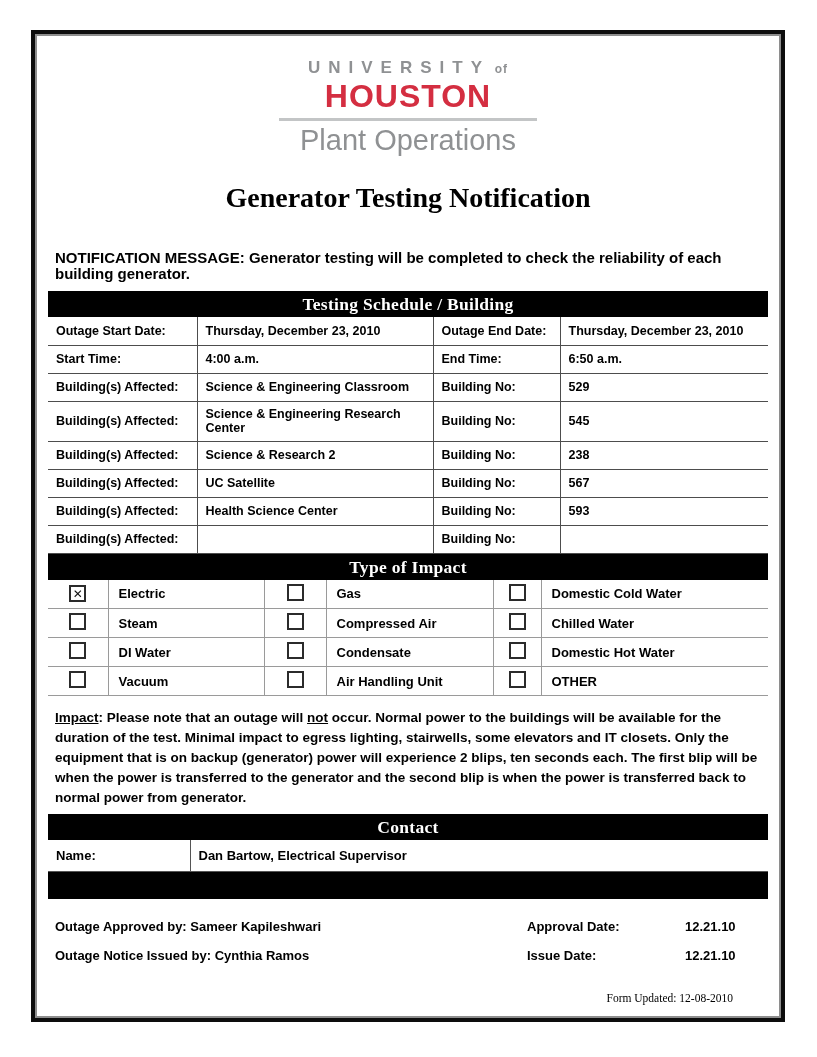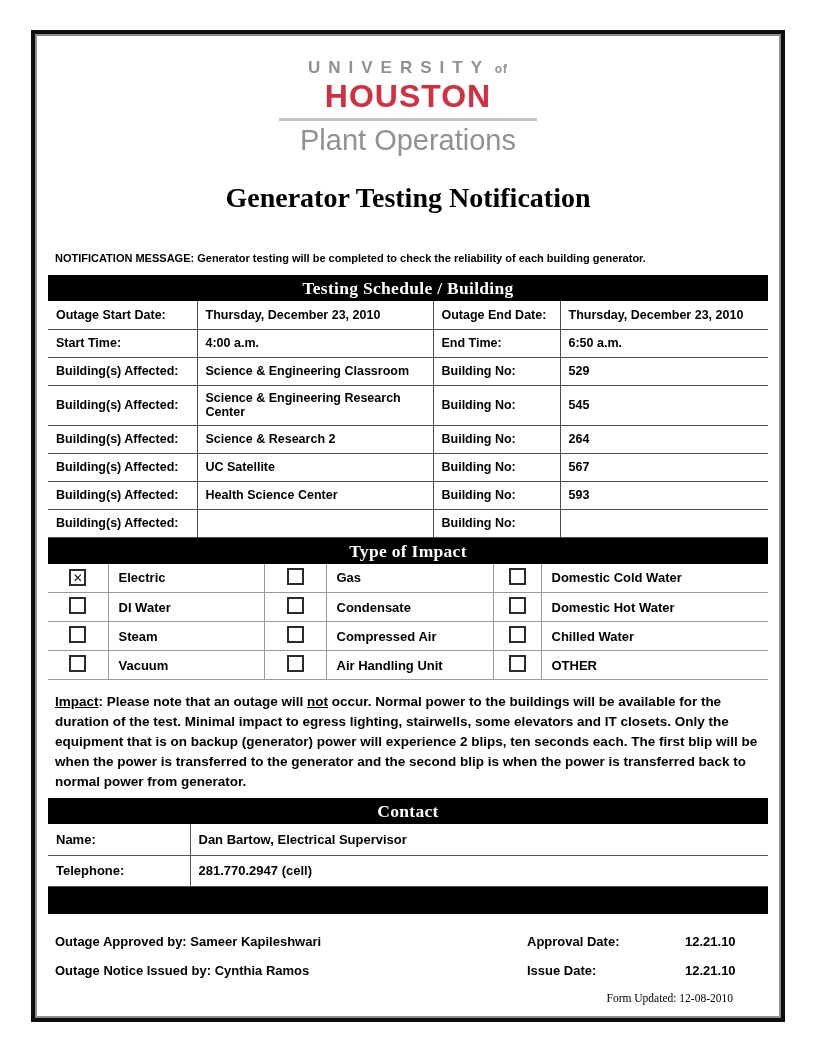--- a/index.html
+++ b/index.html
@@ -12,21 +12,21 @@
   .logo { text-align:center; margin-top:22px; }
   .logo-top { font-size:17px; color:#8f9193; letter-spacing:0; }
   .logo-top .u-word { letter-spacing:8px; font-weight:bold; }
   .logo-top .of-word { font-size:12px; font-weight:bold; letter-spacing:1px; }
   .logo-houston { font-size:32px; font-weight:bold; color:#D42E41; letter-spacing:1px; line-height:1.0; margin-top:2px; }
   .logo-rule { width:258px; height:3px; background:#c3c5c6; margin:6px auto 5px auto; }
   .logo-sub { font-size:29px; color:#8f9193; line-height:1.0; }
 
   
   .doc-title { font-family:"Liberation Serif",serif; font-weight:bold; font-size:28px; text-align:center; margin-top:27px; color:#000; }
-  .notif { margin:36px 7px 0 7px; font-weight:bold; font-size:11px; line-height:16px; color:#000; }
+  .notif { margin:36px 7px 0 7px; font-weight:bold; font-size:15px; line-height:16px; color:#000; }
 
   
   .bar { height:26px; background:#000; color:#fff; font-family:"Liberation Serif",serif; font-weight:bold; font-size:17.5px; line-height:26px; text-align:center; letter-spacing:0.3px; }
   .bar-schedule { margin-top:9px; }
   .bar-contact { margin-top:6px; }
   .bar-solid { height:27px; }
 
   
   table { border-collapse:collapse; table-layout:fixed; }
   .sched { width:720px; font-size:12.5px; font-weight:bold; }
@@ -111,21 +111,21 @@
     <tr class="tall">
       <td class="vdiv">Building(s) Affected:</td>
       <td class="vdiv">Science &amp; Engineering Research Center</td>
       <td class="vdiv">Building No:</td>
       <td>545</td>
     </tr>
     <tr>
       <td class="vdiv">Building(s) Affected:</td>
       <td class="vdiv">Science &amp; Research 2</td>
       <td class="vdiv">Building No:</td>
-      <td>264</td>
+      <td>238</td>
     </tr>
     <tr>
       <td class="vdiv">Building(s) Affected:</td>
       <td class="vdiv">UC Satellite</td>
       <td class="vdiv">Building No:</td>
       <td>567</td>
     </tr>
     <tr>
       <td class="vdiv">Building(s) Affected:</td>
       <td class="vdiv">Health Science Center</td>
@@ -156,33 +156,33 @@
             <tr>
       <td class="cbcell vdiv"><span class="cb">✕</span></td>
       <td class="lbl vdiv">Electric</td>
       <td class="cbcell vdiv"><span class="cb"></span></td>
       <td class="lbl vdiv">Gas</td>
       <td class="cbcell vdiv"><span class="cb"></span></td>
       <td class="lbl">Domestic Cold Water</td>
     </tr>
     <tr>
       <td class="cbcell vdiv"><span class="cb"></span></td>
+      <td class="lbl vdiv">Steam</td>
+      <td class="cbcell vdiv"><span class="cb"></span></td>
+      <td class="lbl vdiv">Compressed Air</td>
+      <td class="cbcell vdiv"><span class="cb"></span></td>
+      <td class="lbl">Chilled Water</td>
+    </tr>
+    <tr>
+      <td class="cbcell vdiv"><span class="cb"></span></td>
       <td class="lbl vdiv">DI Water</td>
       <td class="cbcell vdiv"><span class="cb"></span></td>
       <td class="lbl vdiv">Condensate</td>
       <td class="cbcell vdiv"><span class="cb"></span></td>
       <td class="lbl">Domestic Hot Water</td>
-    </tr>
-    <tr>
-      <td class="cbcell vdiv"><span class="cb"></span></td>
-      <td class="lbl vdiv">Steam</td>
-      <td class="cbcell vdiv"><span class="cb"></span></td>
-      <td class="lbl vdiv">Compressed Air</td>
-      <td class="cbcell vdiv"><span class="cb"></span></td>
-      <td class="lbl">Chilled Water</td>
     </tr>
     <tr>
       <td class="cbcell vdiv"><span class="cb"></span></td>
       <td class="lbl vdiv">Vacuum</td>
       <td class="cbcell vdiv"><span class="cb"></span></td>
       <td class="lbl vdiv">Air Handling Unit</td>
       <td class="cbcell vdiv"><span class="cb"></span></td>
       <td class="lbl">OTHER</td>
     </tr>
   </tbody>
@@ -196,24 +196,20 @@
 
   <table class="ctab">
     <colgroup>
             <col style="width:142px">
             <col style="width:578px">
           </colgroup>
     <tbody>
             <tr>
       <td class="vdiv">Name:</td>
       <td>Dan Bartow, Electrical Supervisor</td>
-    </tr>
-    <tr>
-      <td class="vdiv">Telephone:</td>
-      <td>281.770.2947 (cell)</td>
     </tr>
   </tbody>
         </table>
 
   <div class="bar bar-solid"></div>
 
   <div class="foot">
     <div class="foot-row">
       <span>Outage Approved by: Sameer Kapileshwari</span>
       <span>Approval Date:</span>

